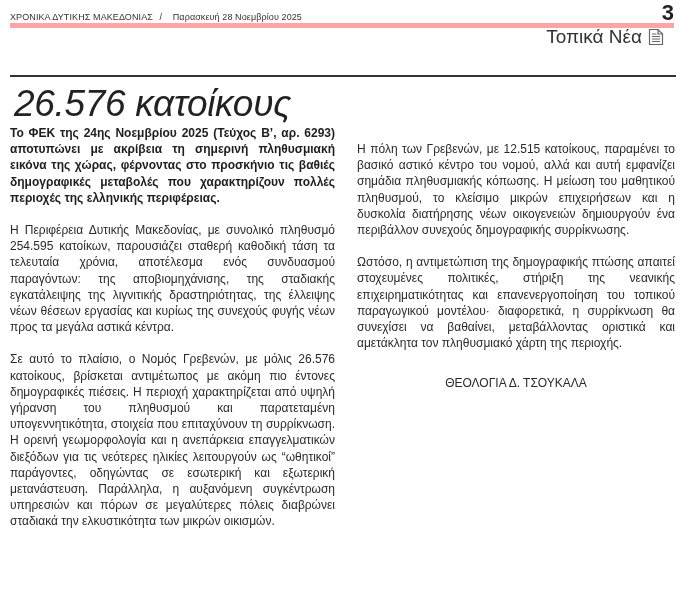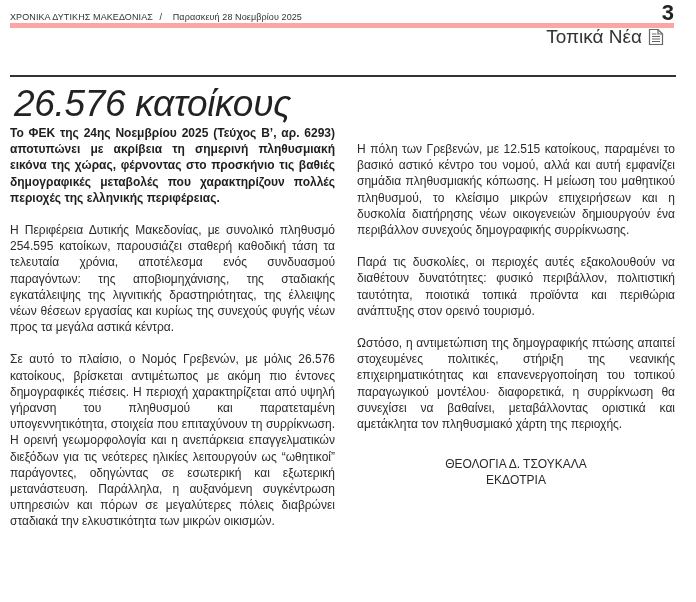--- a/index.html
+++ b/index.html
@@ -73,19 +73,17 @@
 <h1 class="headline">26.576 κατοίκους</h1>
 
 <div class="col col-left">
   <p class="lead">Το ΦΕΚ της 24ης Νοεμβρίου 2025 (Τεύχος Β’, αρ. 6293) αποτυπώνει με ακρίβεια τη σημερινή πληθυσμιακή εικόνα της χώρας, φέρνοντας στο προσκήνιο τις βαθιές δημογραφικές μεταβολές που χαρακτηρίζουν πολλές περιοχές της ελληνικής περιφέρειας.</p>
   <p>Η Περιφέρεια Δυτικής Μακεδονίας, με συνολικό πληθυσμό 254.595 κατοίκων, παρουσιάζει σταθερή καθοδική τάση τα τελευταία χρόνια, αποτέλεσμα ενός συνδυασμού παραγόντων: της αποβιομηχάνισης, της σταδιακής εγκατάλειψης της λιγνιτικής δραστηριότητας, της έλλειψης νέων θέσεων εργασίας και κυρίως της συνεχούς φυγής νέων προς τα μεγάλα αστικά κέντρα.</p>
   <p>Σε αυτό το πλαίσιο, ο Νομός Γρεβενών, με μόλις 26.576 κατοίκους, βρίσκεται αντιμέτωπος με ακόμη πιο έντονες δημογραφικές πιέσεις. Η περιοχή χαρακτηρίζεται από υψηλή γήρανση του πληθυσμού και παρατεταμένη υπογεννητικότητα, στοιχεία που επιταχύνουν τη συρρίκνωση. Η ορεινή γεωμορφολογία και η ανεπάρκεια επαγγελματικών διεξόδων για τις νεότερες ηλικίες λειτουργούν ως “ωθητικοί” παράγοντες, οδηγώντας σε εσωτερική και εξωτερική μετανάστευση. Παράλληλα, η αυξανόμενη συγκέντρωση υπηρεσιών και πόρων σε μεγαλύτερες πόλεις διαβρώνει σταδιακά την ελκυστικότητα των μικρών οικισμών.</p>
 </div>
 
 <div class="col col-right">
   <p>Η πόλη των Γρεβενών, με 12.515 κατοίκους, παραμένει το βασικό αστικό κέντρο του νομού, αλλά και αυτή εμφανίζει σημάδια πληθυσμιακής κόπωσης. Η μείωση του μαθητικού πληθυσμού, το κλείσιμο μικρών επιχειρήσεων και η δυσκολία διατήρησης νέων οικογενειών δημιουργούν ένα περιβάλλον συνεχούς δημογραφικής συρρίκνωσης.</p>
-  <p>Παρά τις δυσκολίες, οι περιοχές αυτές εξακολουθούν να διαθέτουν δυνατότητες: φυσικό περιβάλλον, πολιτιστική ταυτότητα, ποιοτικά τοπικά προϊόντα και περιθώρια ανάπτυξης στον ορεινό τουρισμό.</p>
   <p>Ωστόσο, η αντιμετώπιση της δημογραφικής πτώσης απαιτεί στοχευμένες πολιτικές, στήριξη της νεανικής επιχειρηματικότητας και επανενεργοποίηση του τοπικού παραγωγικού μοντέλου· διαφορετικά, η συρρίκνωση θα συνεχίσει να βαθαίνει, μεταβάλλοντας οριστικά και αμετάκλητα τον πληθυσμιακό χάρτη της περιοχής.</p>
   <div class="signature">
     <div>ΘΕΟΛΟΓΙΑ Δ. ΤΣΟΥΚΑΛΑ</div>
-    <div>ΕΚΔΟΤΡΙΑ</div>
   </div>
 </div>
 
 </body></html>

